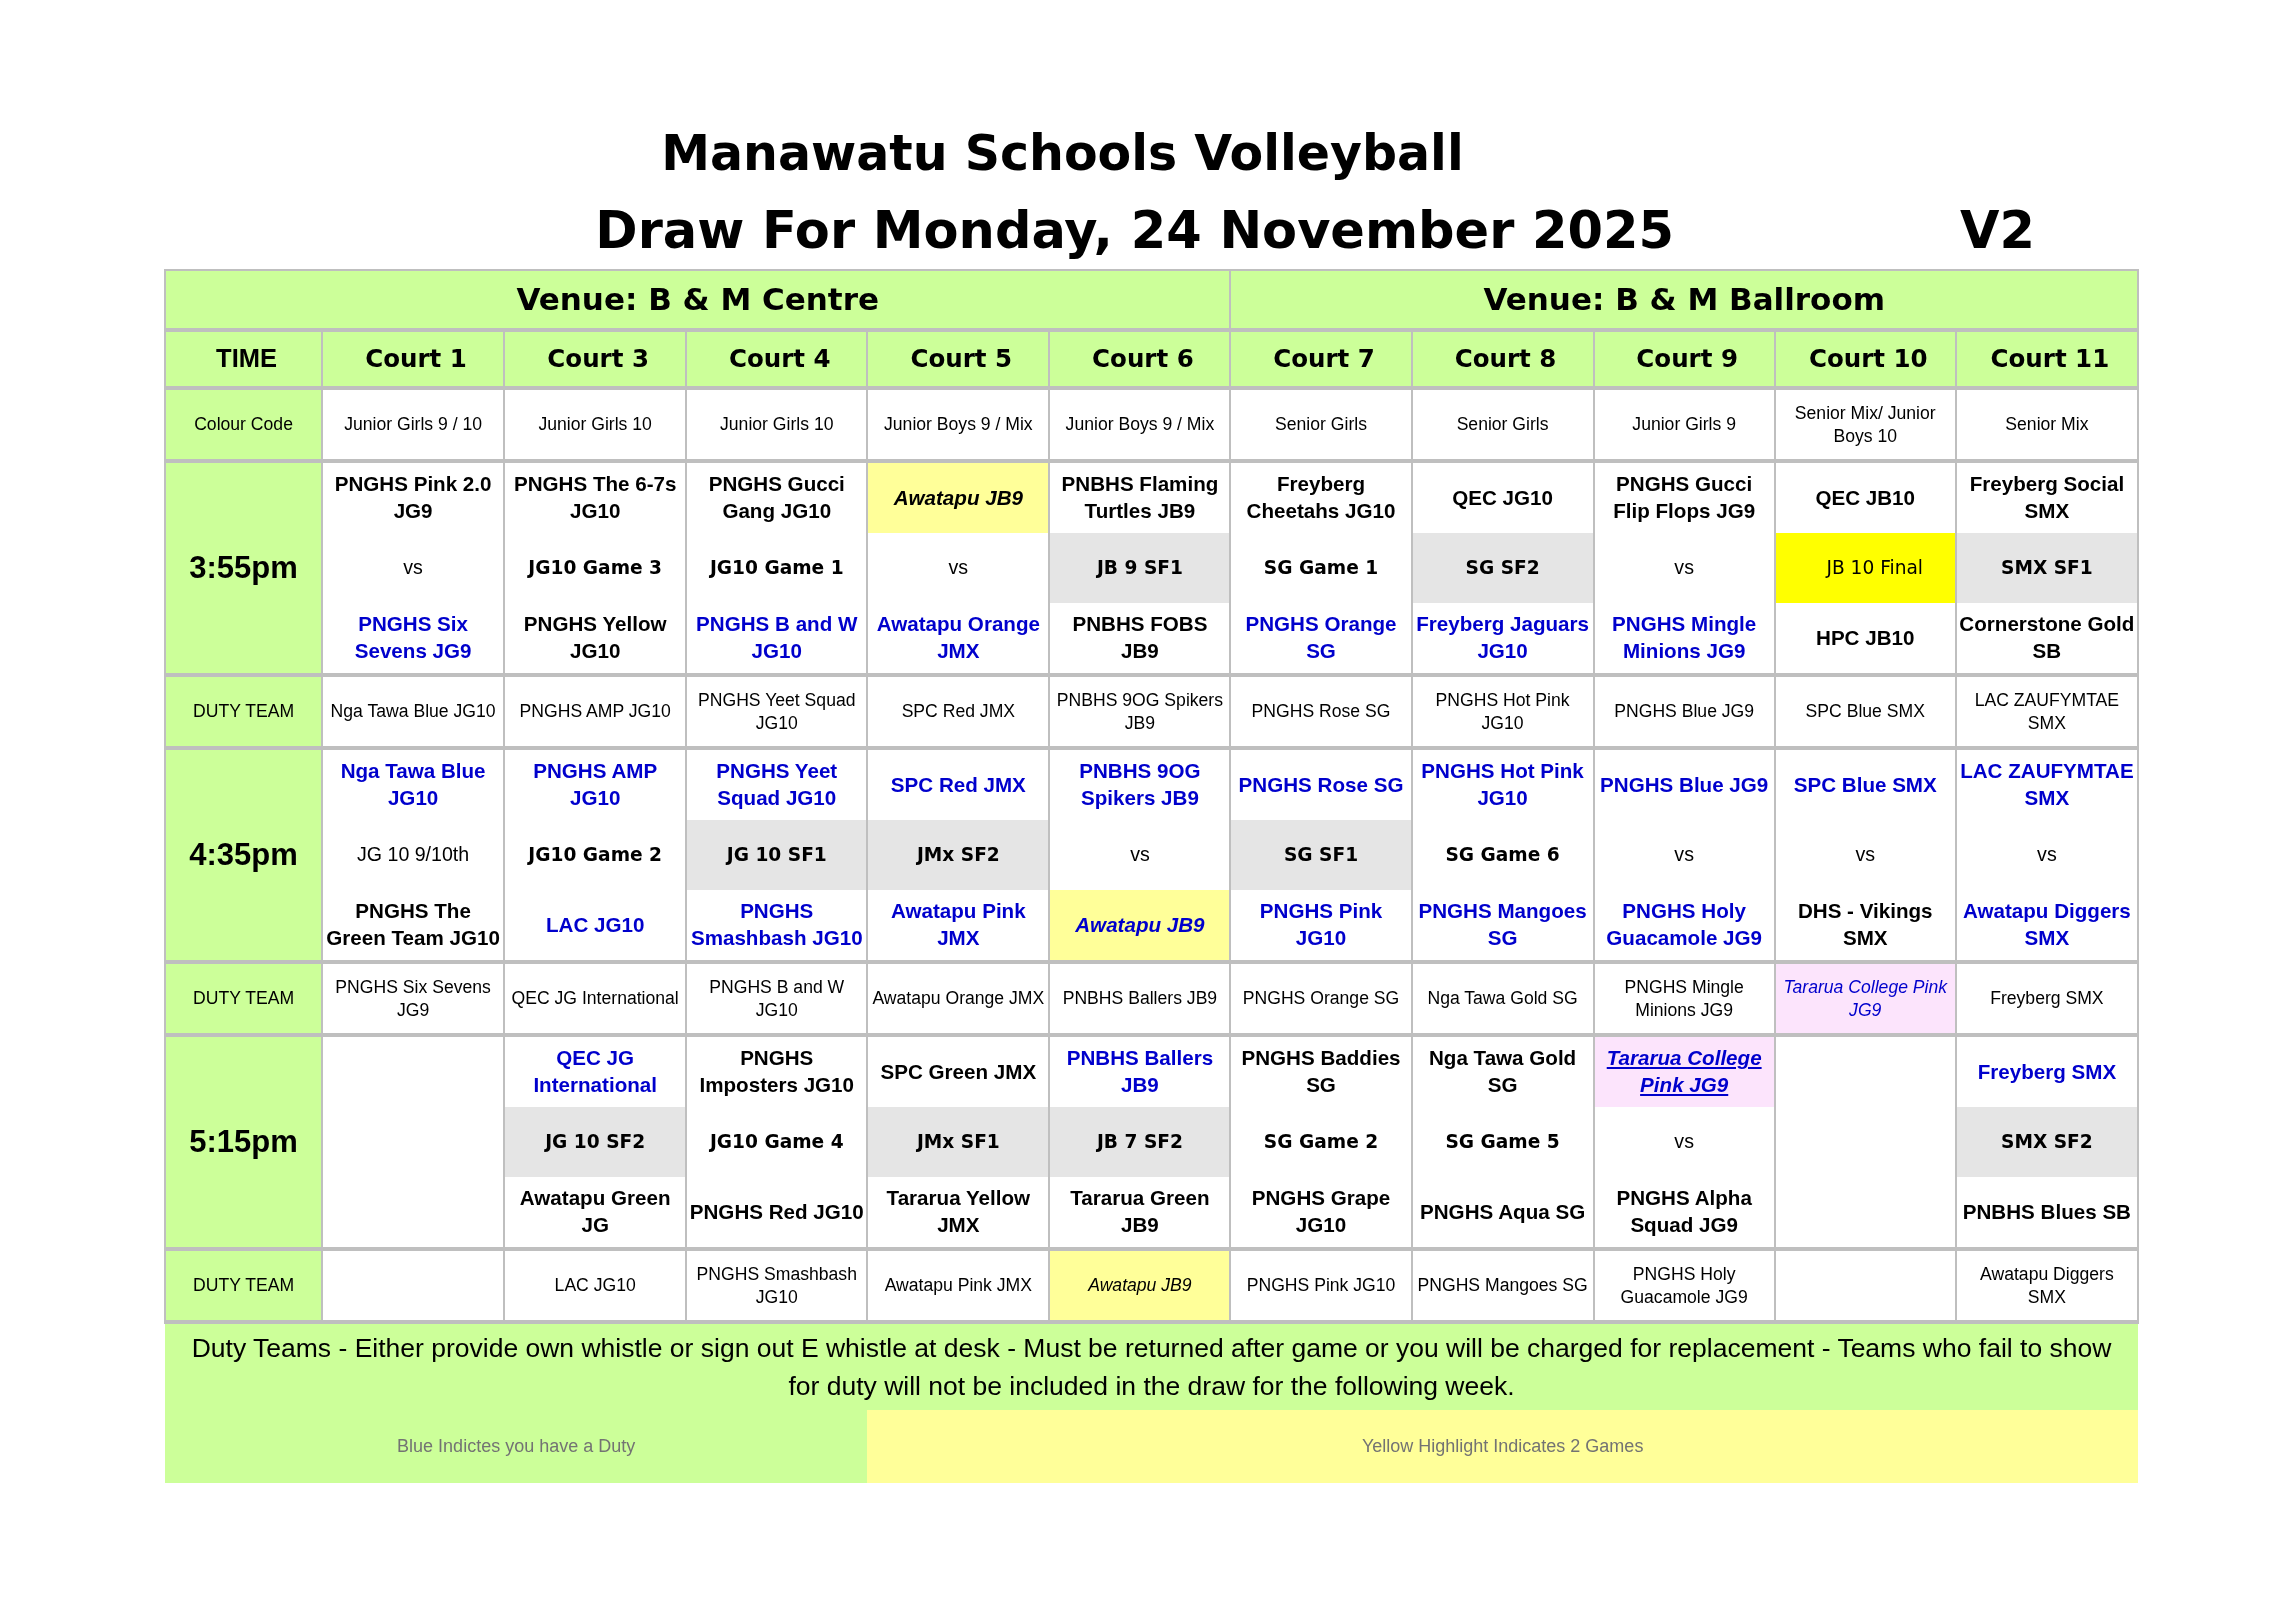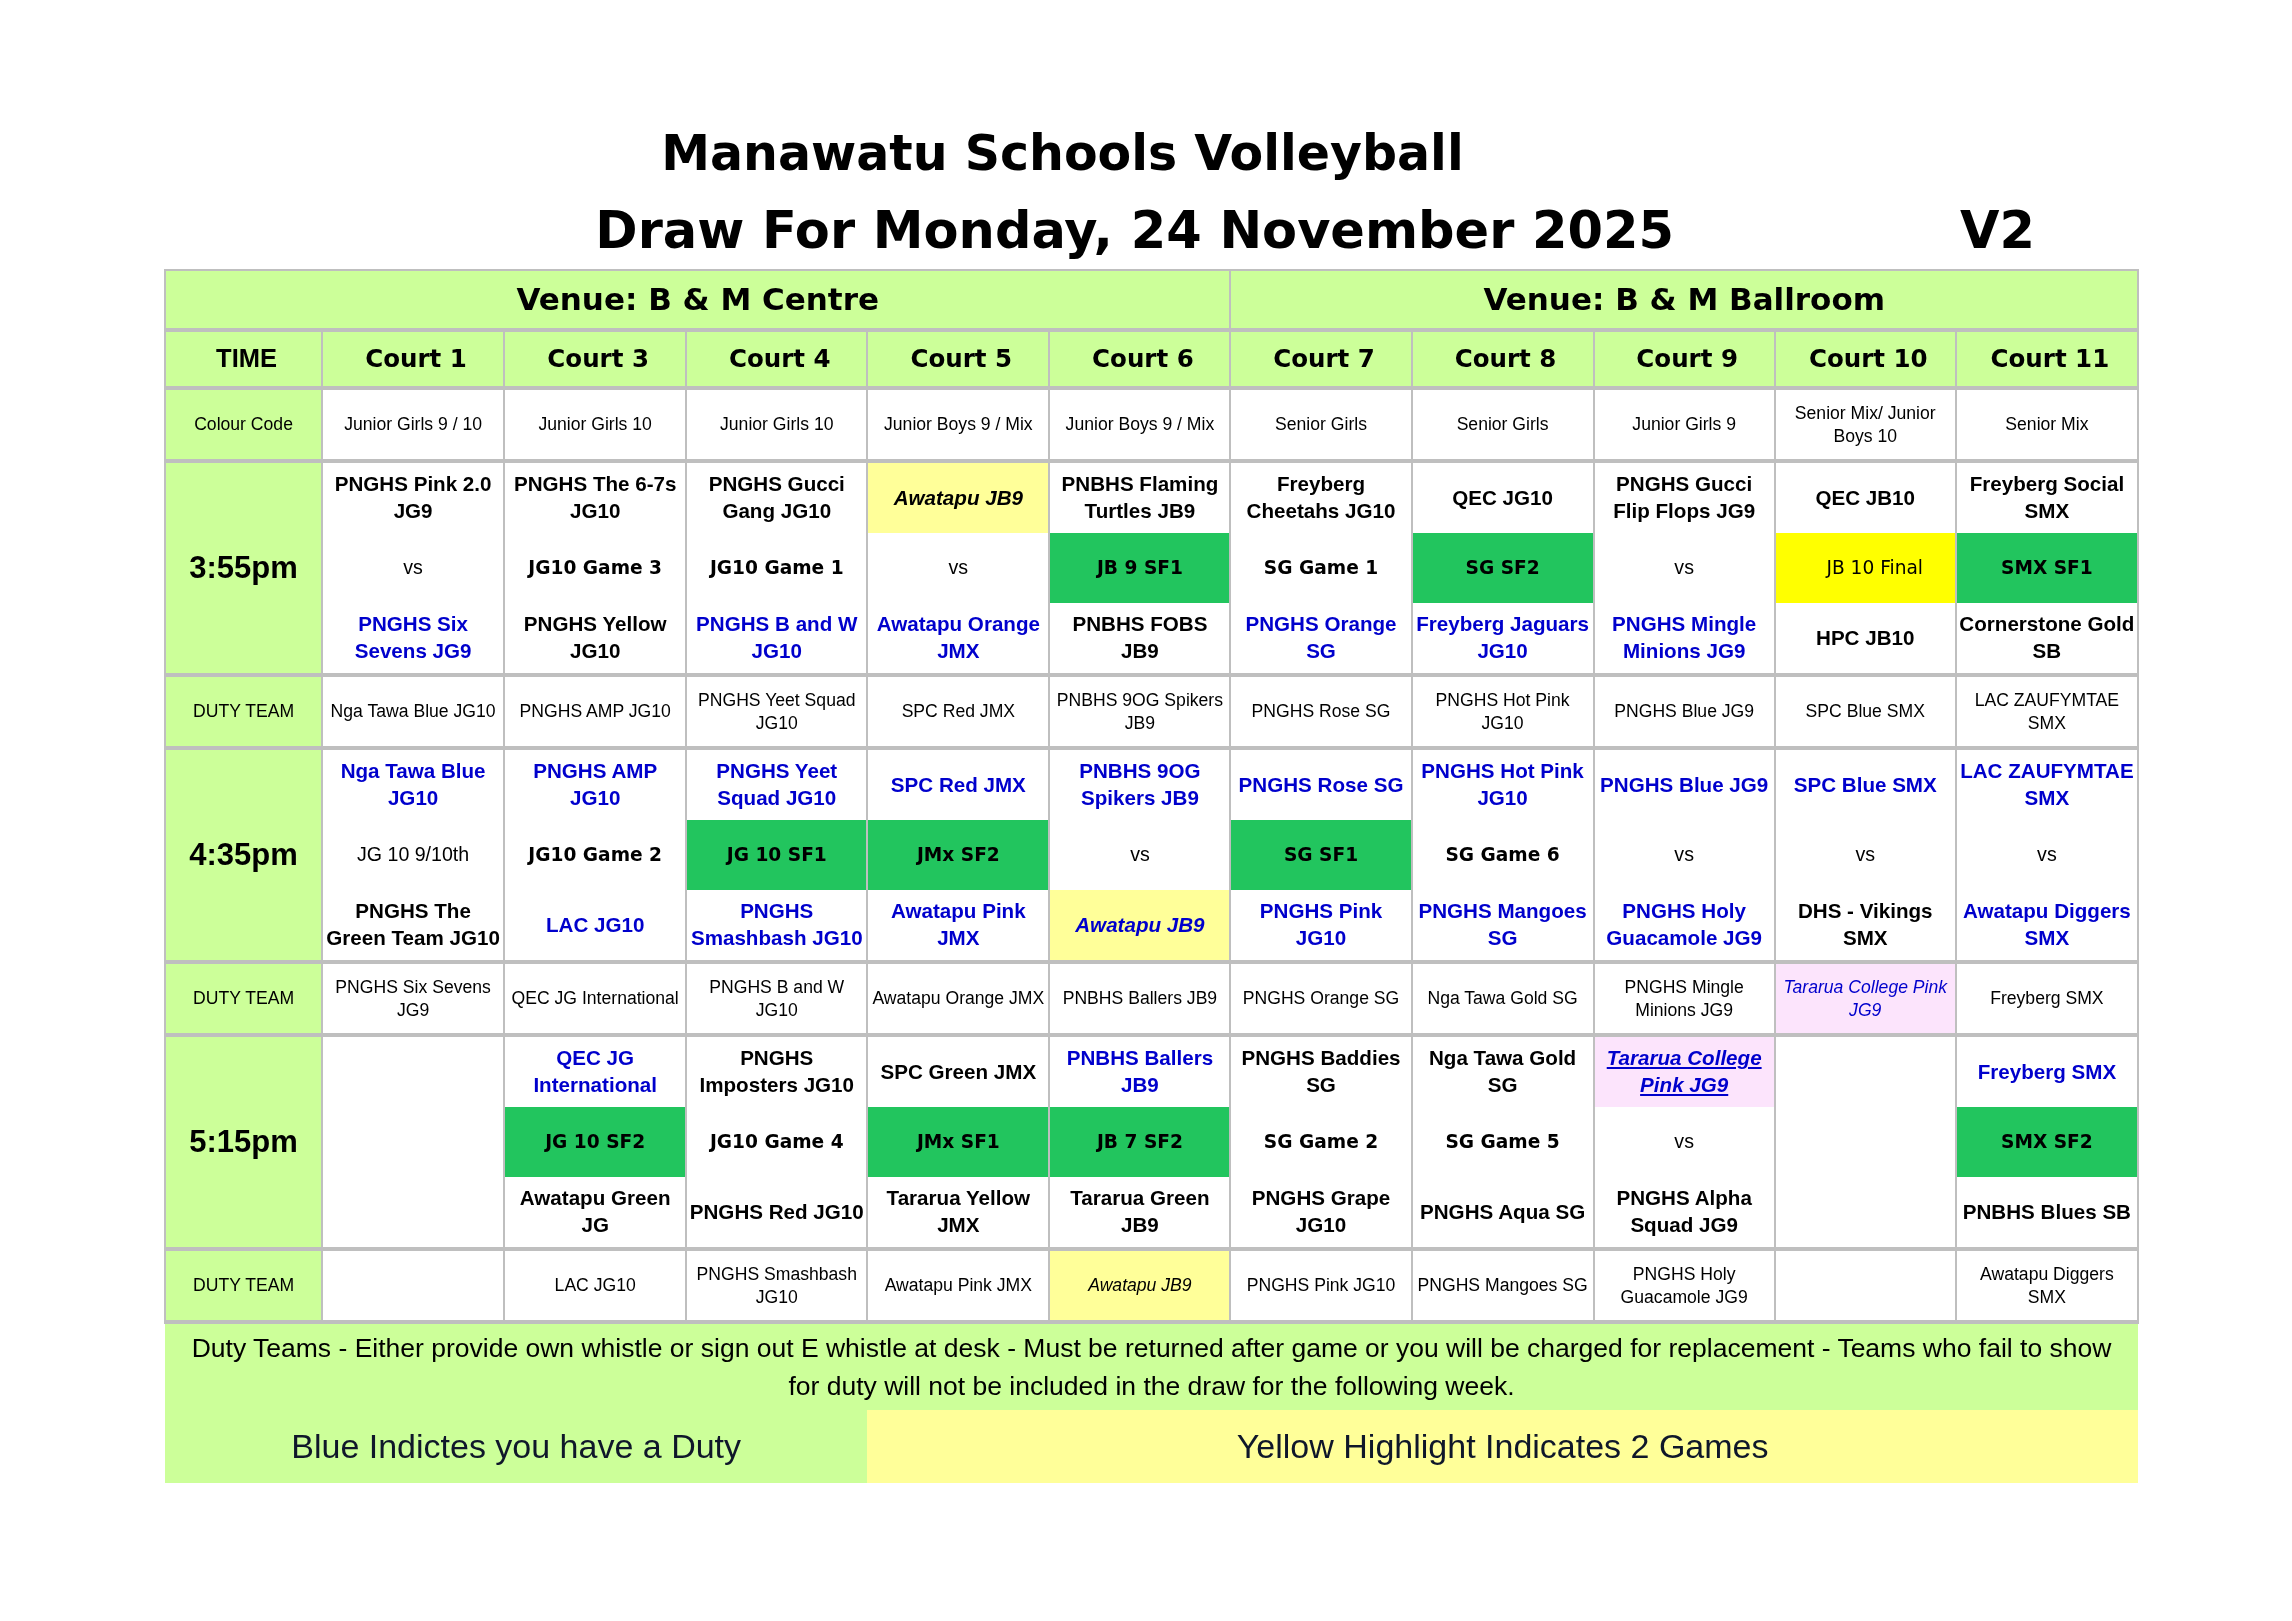--- a/index.html
+++ b/index.html
@@ -21,24 +21,24 @@
   .sub.last{border-bottom:4.9px solid #bfbfbf;}
   .mid{font-family:"DejaVu Sans",sans-serif;font-size:18.6px;}
   .vs{font-weight:normal;font-family:"Liberation Sans",sans-serif;font-size:19.6px;}
   .duty{height:69px;font-size:17.6px;border-bottom-width:4.9px;}
   .dutylabel{font-size:17.6px;border-bottom-width:4.9px;}
   .blue{color:#0000cc;}
   .ital{font-style:italic;}
   .u{text-decoration:underline;}
   .ylw{background:#ffff99;}
   .brt{background:#ffff00;padding-left:21px;}
-  .tan{background:#22c55e;}
+  .tan{background:#e5e5e5;}
   .pink{background:#fce4fc;}
   .f1{height:86px;font-size:26.5px;border:none;padding:0 7.8px;line-height:1.45;}
-  .f2{height:73px;font-size:34px;border:none;color:#0f172a;}
+  .f2{height:73px;font-size:18px;border:none;color:#737373;}
 </style>
 </head>
 <body>
 
 <div class="title" id="t1">Manawatu Schools Volleyball</div>
 <div class="title" id="t2">Draw For Monday, 24 November 2025</div>
 <div id="ver">V2</div>
 
 <table>
   <colgroup>

